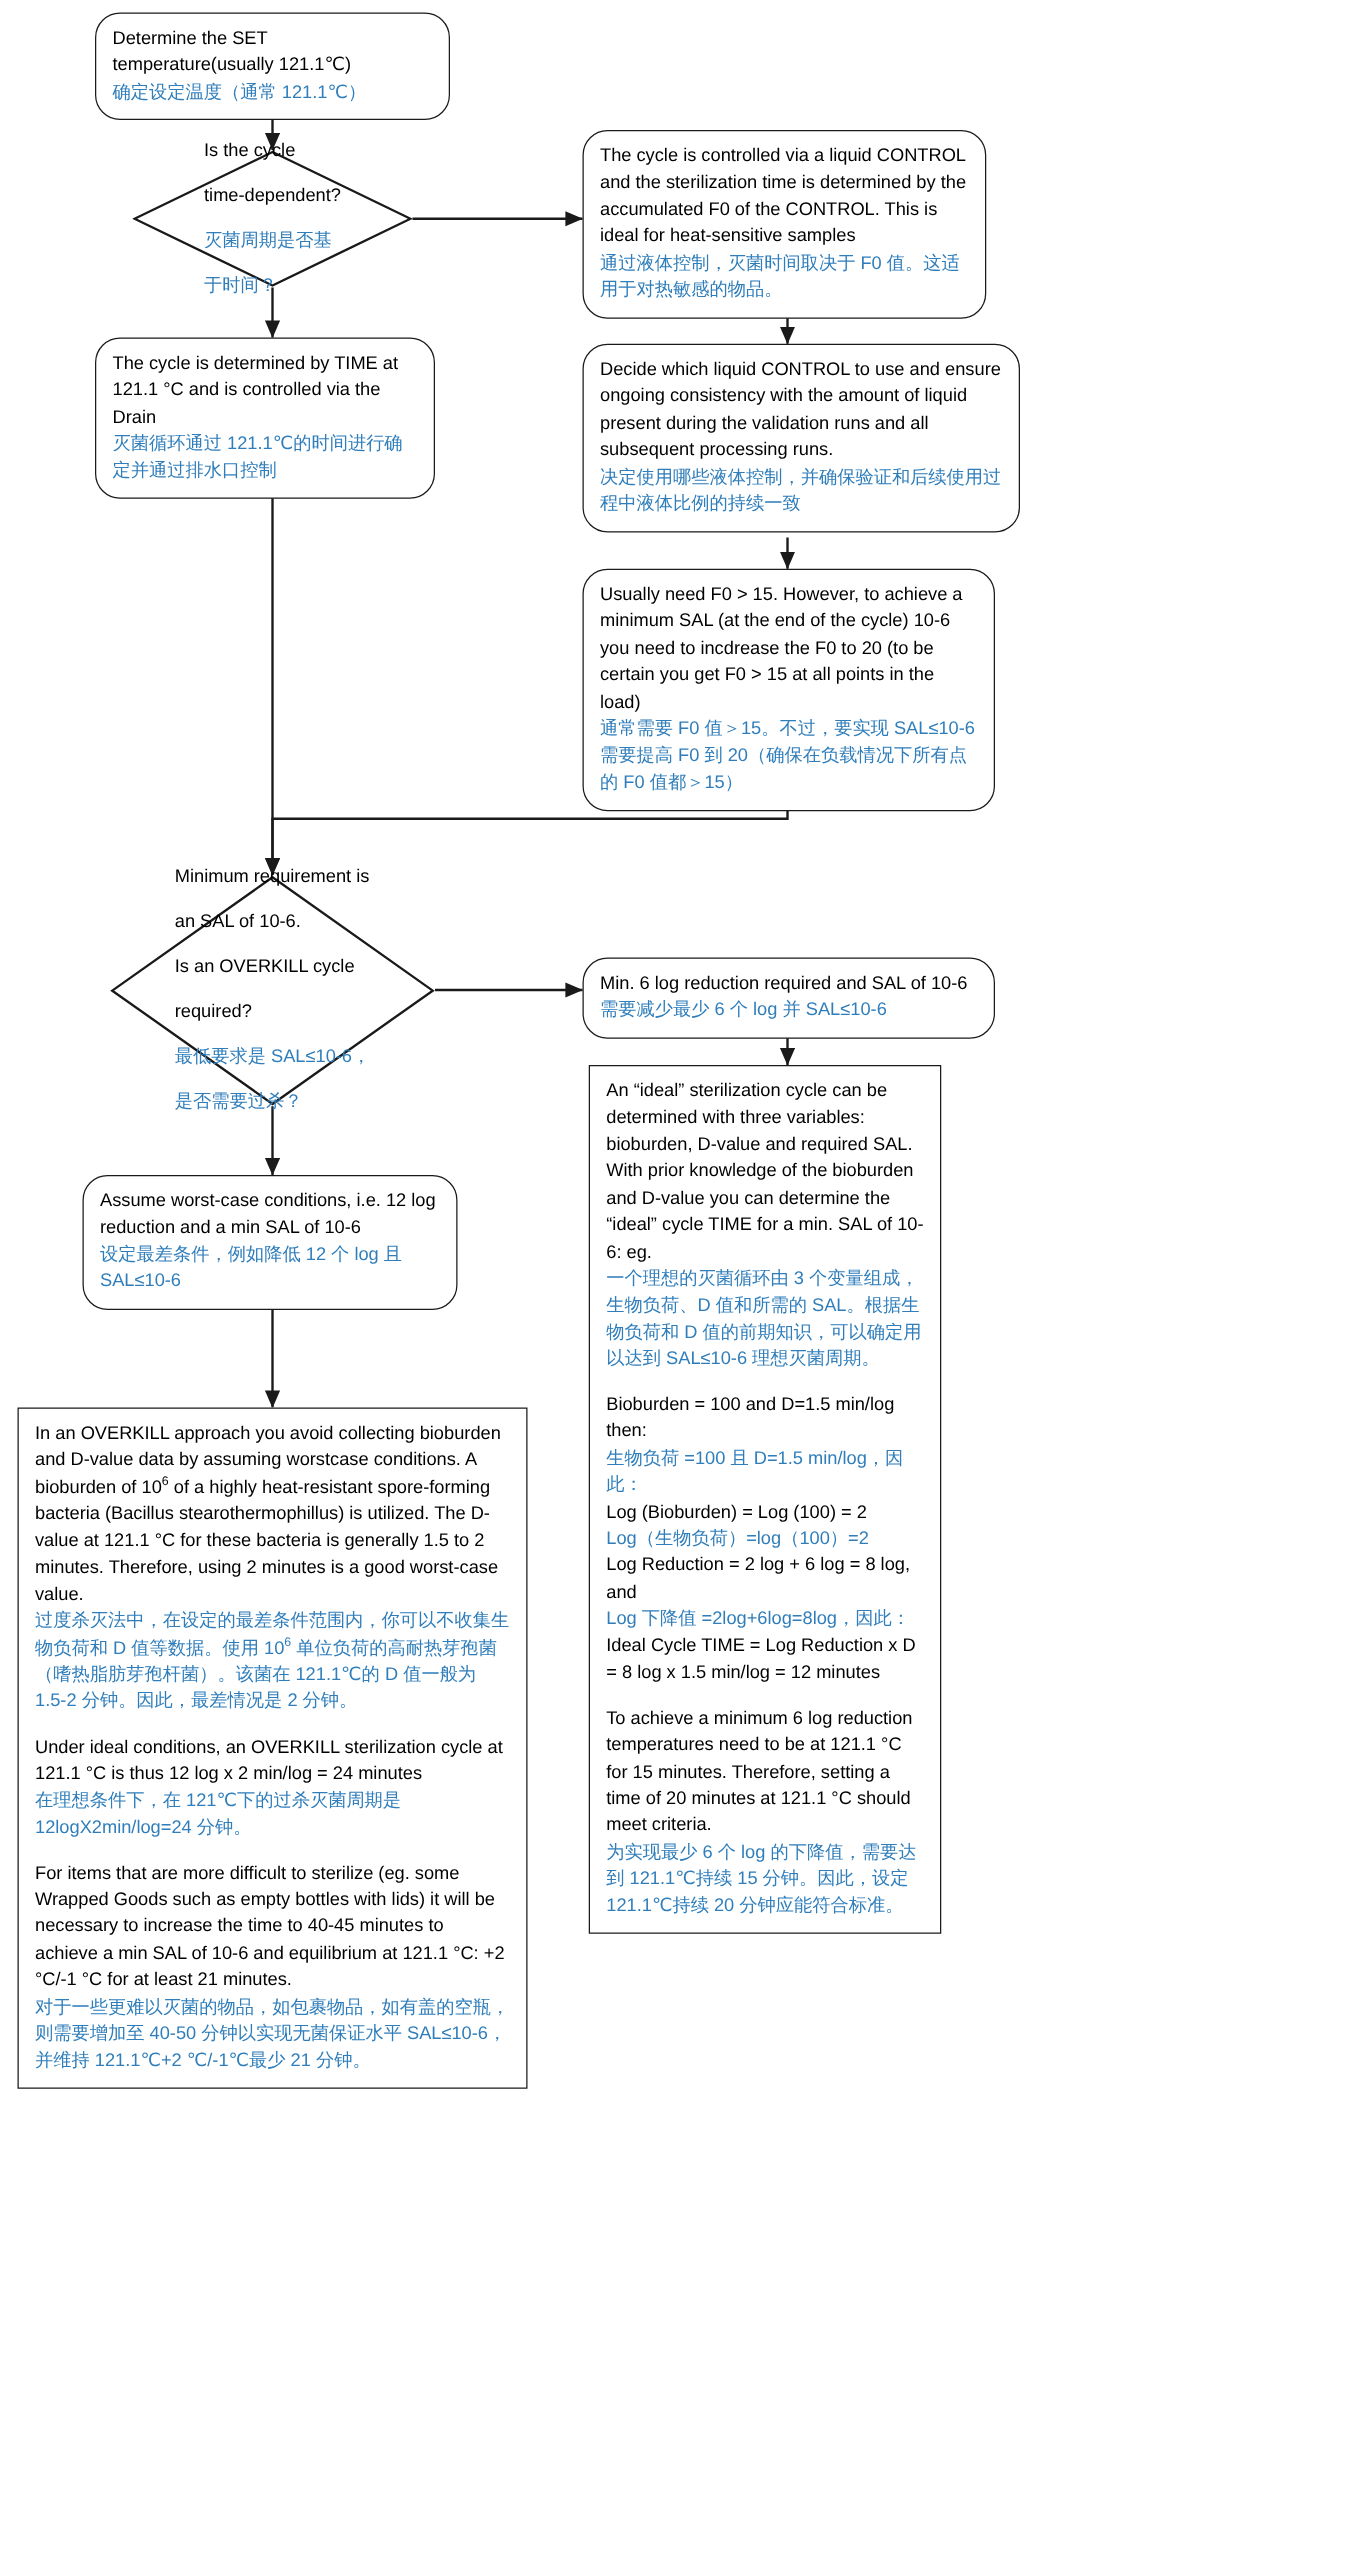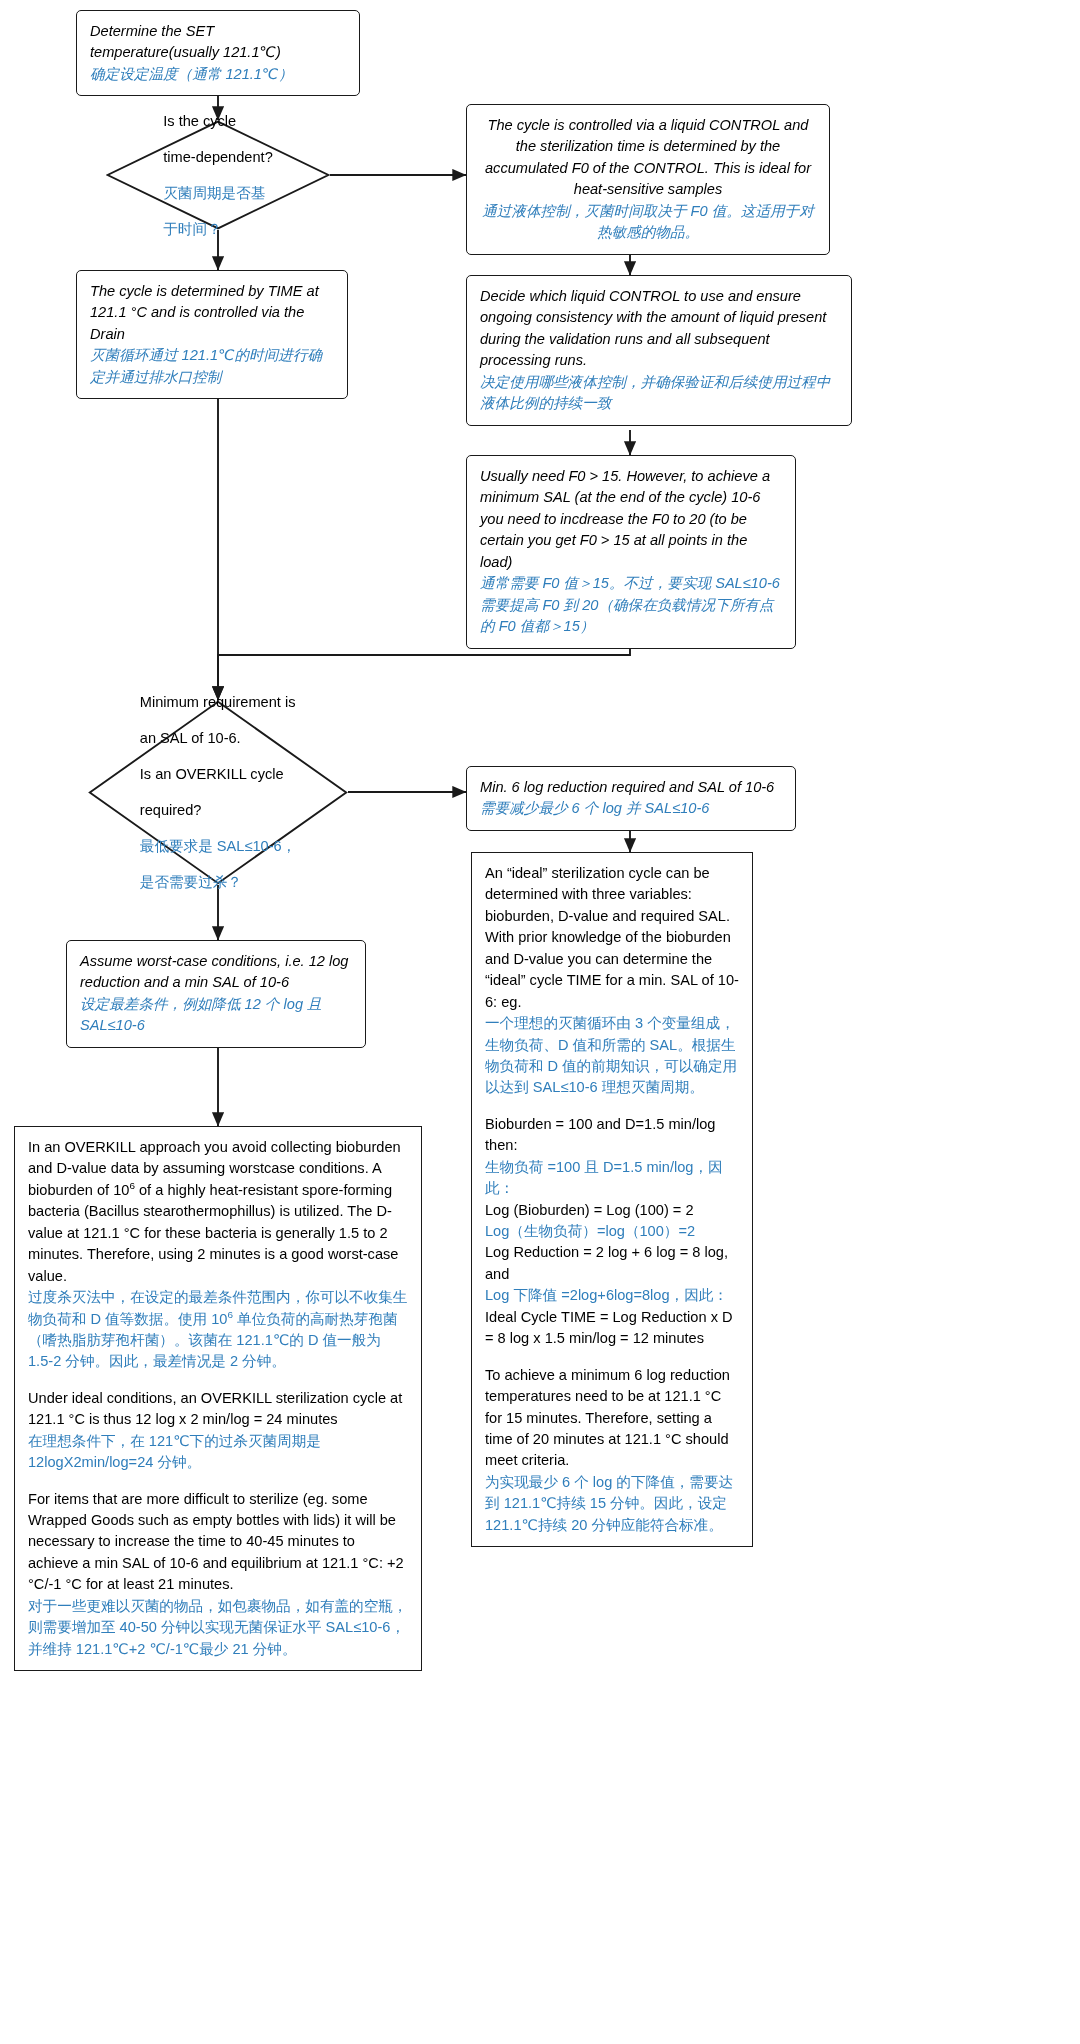--- a/index.html
+++ b/index.html
@@ -24,21 +24,21 @@
   .node {
     position: absolute;
     box-sizing: border-box;
     border: 1.6px solid #1a1a1a;
     background: #ffffff;
     padding: 10px 13px;
     font-size: 14.6px;
     line-height: 1.47;
     z-index: 5;
   }
-  .rounded { border-radius: 5px; font-style: italic; }
+  .rounded { border-radius: 20px; }
   .square  { border-radius: 0; }
   .en { color: #000000; }
   .zh { color: #2f7ebb; }
   .node p { margin: 0; }
   .node p.gap { margin-top: 15px; }
   sup { font-size: 0.68em; vertical-align: super; line-height: 0; }
 
   
   .diamond-wrap {
     position: absolute;
@@ -117,31 +117,31 @@
       <polygon points="112,1.6 222.4,55 112,108.4 1.6,55" fill="#ffffff" stroke="#1a1a1a" stroke-width="1.9"></polygon>
     </svg>
     <div class="diamond-text">
       <p class="en">Is the cycle</p>
       <p class="en">time-dependent?</p>
       <p class="zh">灭菌周期是否基</p>
       <p class="zh">于时间？</p>
     </div>
   </div>
 
-  <div class="node rounded" style="left:466px; top:104px; width:364px;text-align:center;">
+  <div class="node rounded" style="left:466px; top:104px; width:323px;">
     <p class="en">The cycle is controlled via a liquid CONTROL and the sterilization time is determined by the accumulated F0 of the CONTROL. This is ideal for heat-sensitive samples</p>
     <p class="zh">通过液体控制，灭菌时间取决于 F0 值。这适用于对热敏感的物品。</p>
   </div>
 
   <div class="node rounded" style="left:76px; top:270px; width:272px;">
     <p class="en">The cycle is determined by TIME at 121.1 °C and is controlled via the Drain</p>
     <p class="zh">灭菌循环通过 121.1℃的时间进行确定并通过排水口控制</p>
   </div>
 
-  <div class="node rounded" style="left:466px; top:275px; width:386px;">
+  <div class="node rounded" style="left:466px; top:275px; width:350px;">
     <p class="en">Decide which liquid CONTROL to use and ensure ongoing consistency with the amount of liquid present during the validation runs and all subsequent processing runs.</p>
     <p class="zh">决定使用哪些液体控制，并确保验证和后续使用过程中液体比例的持续一致</p>
   </div>
 
   <div class="node rounded" style="left:466px; top:455px; width:330px;">
     <p class="en">Usually need F0 &gt; 15. However, to achieve a minimum SAL (at the end of the cycle) 10-6 you need to incdrease the F0 to 20 (to be certain you get F0 &gt; 15 at all points in the load)</p>
     <p class="zh">通常需要 F0 值＞15。不过，要实现 SAL≤10-6 需要提高 F0 到 20（确保在负载情况下所有点的 F0 值都＞15）</p>
   </div>
 
   <div class="diamond-wrap" style="left:88px; top:700px; width:260px; height:185px;">

